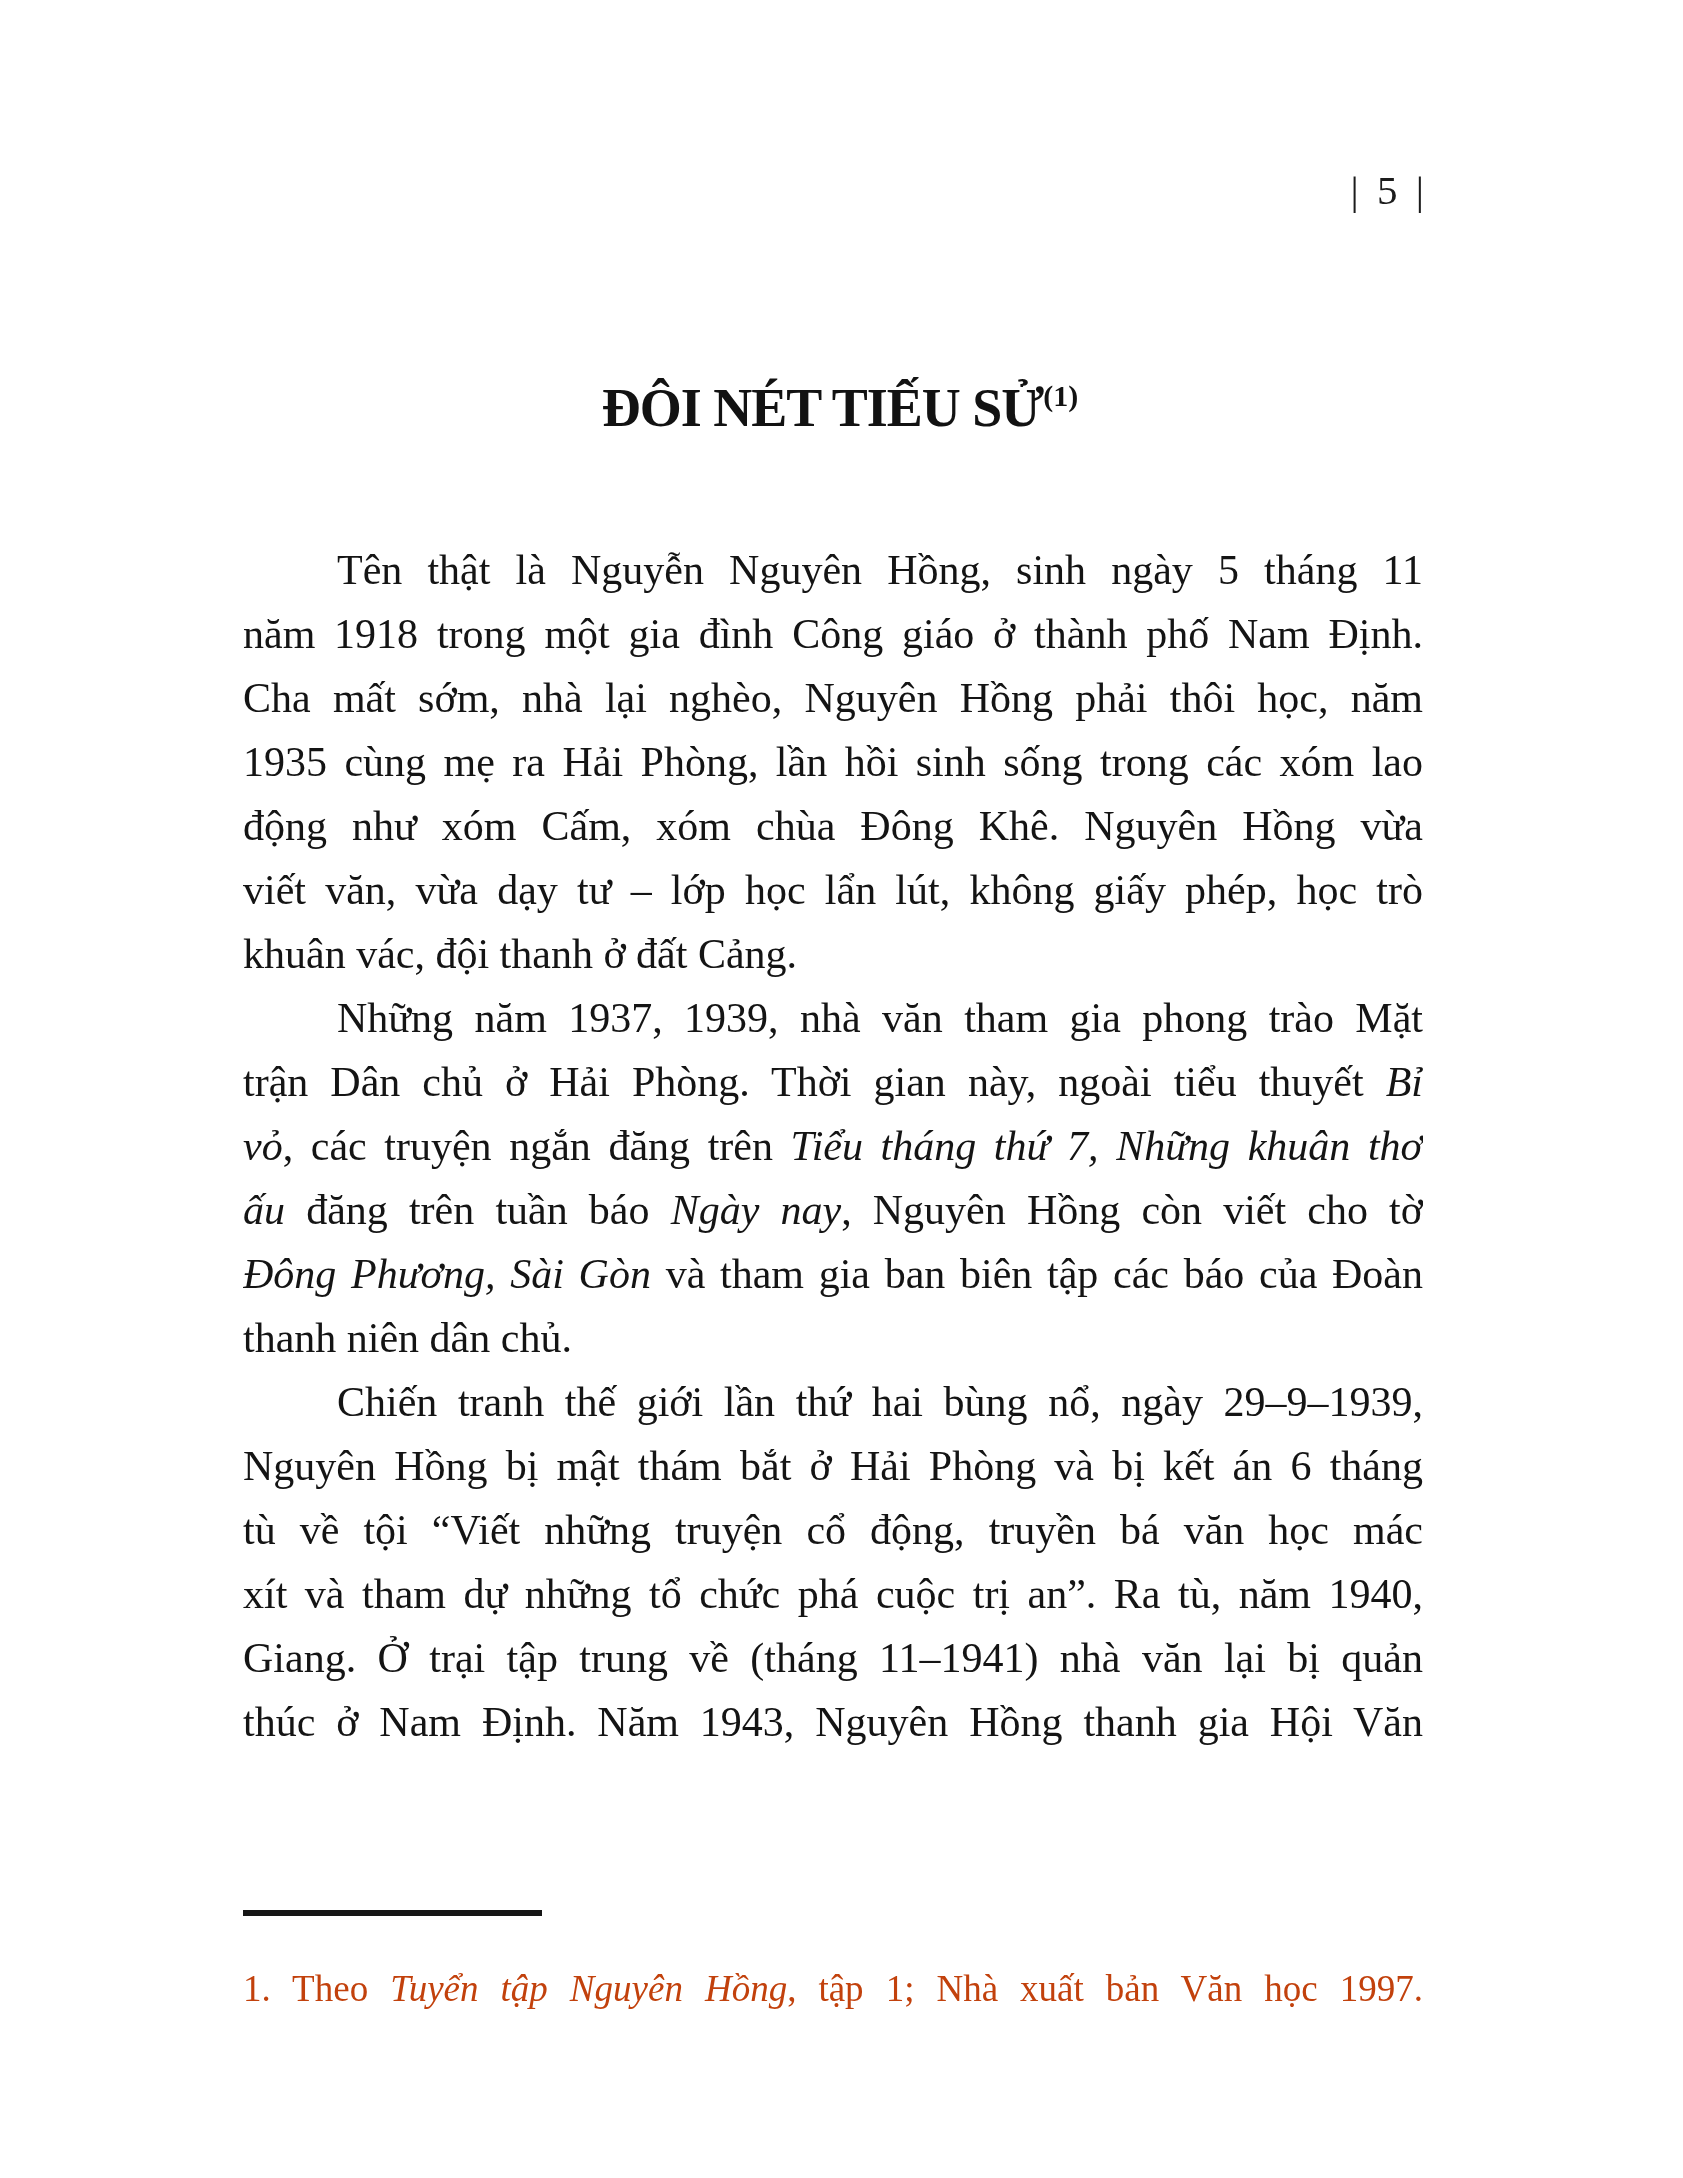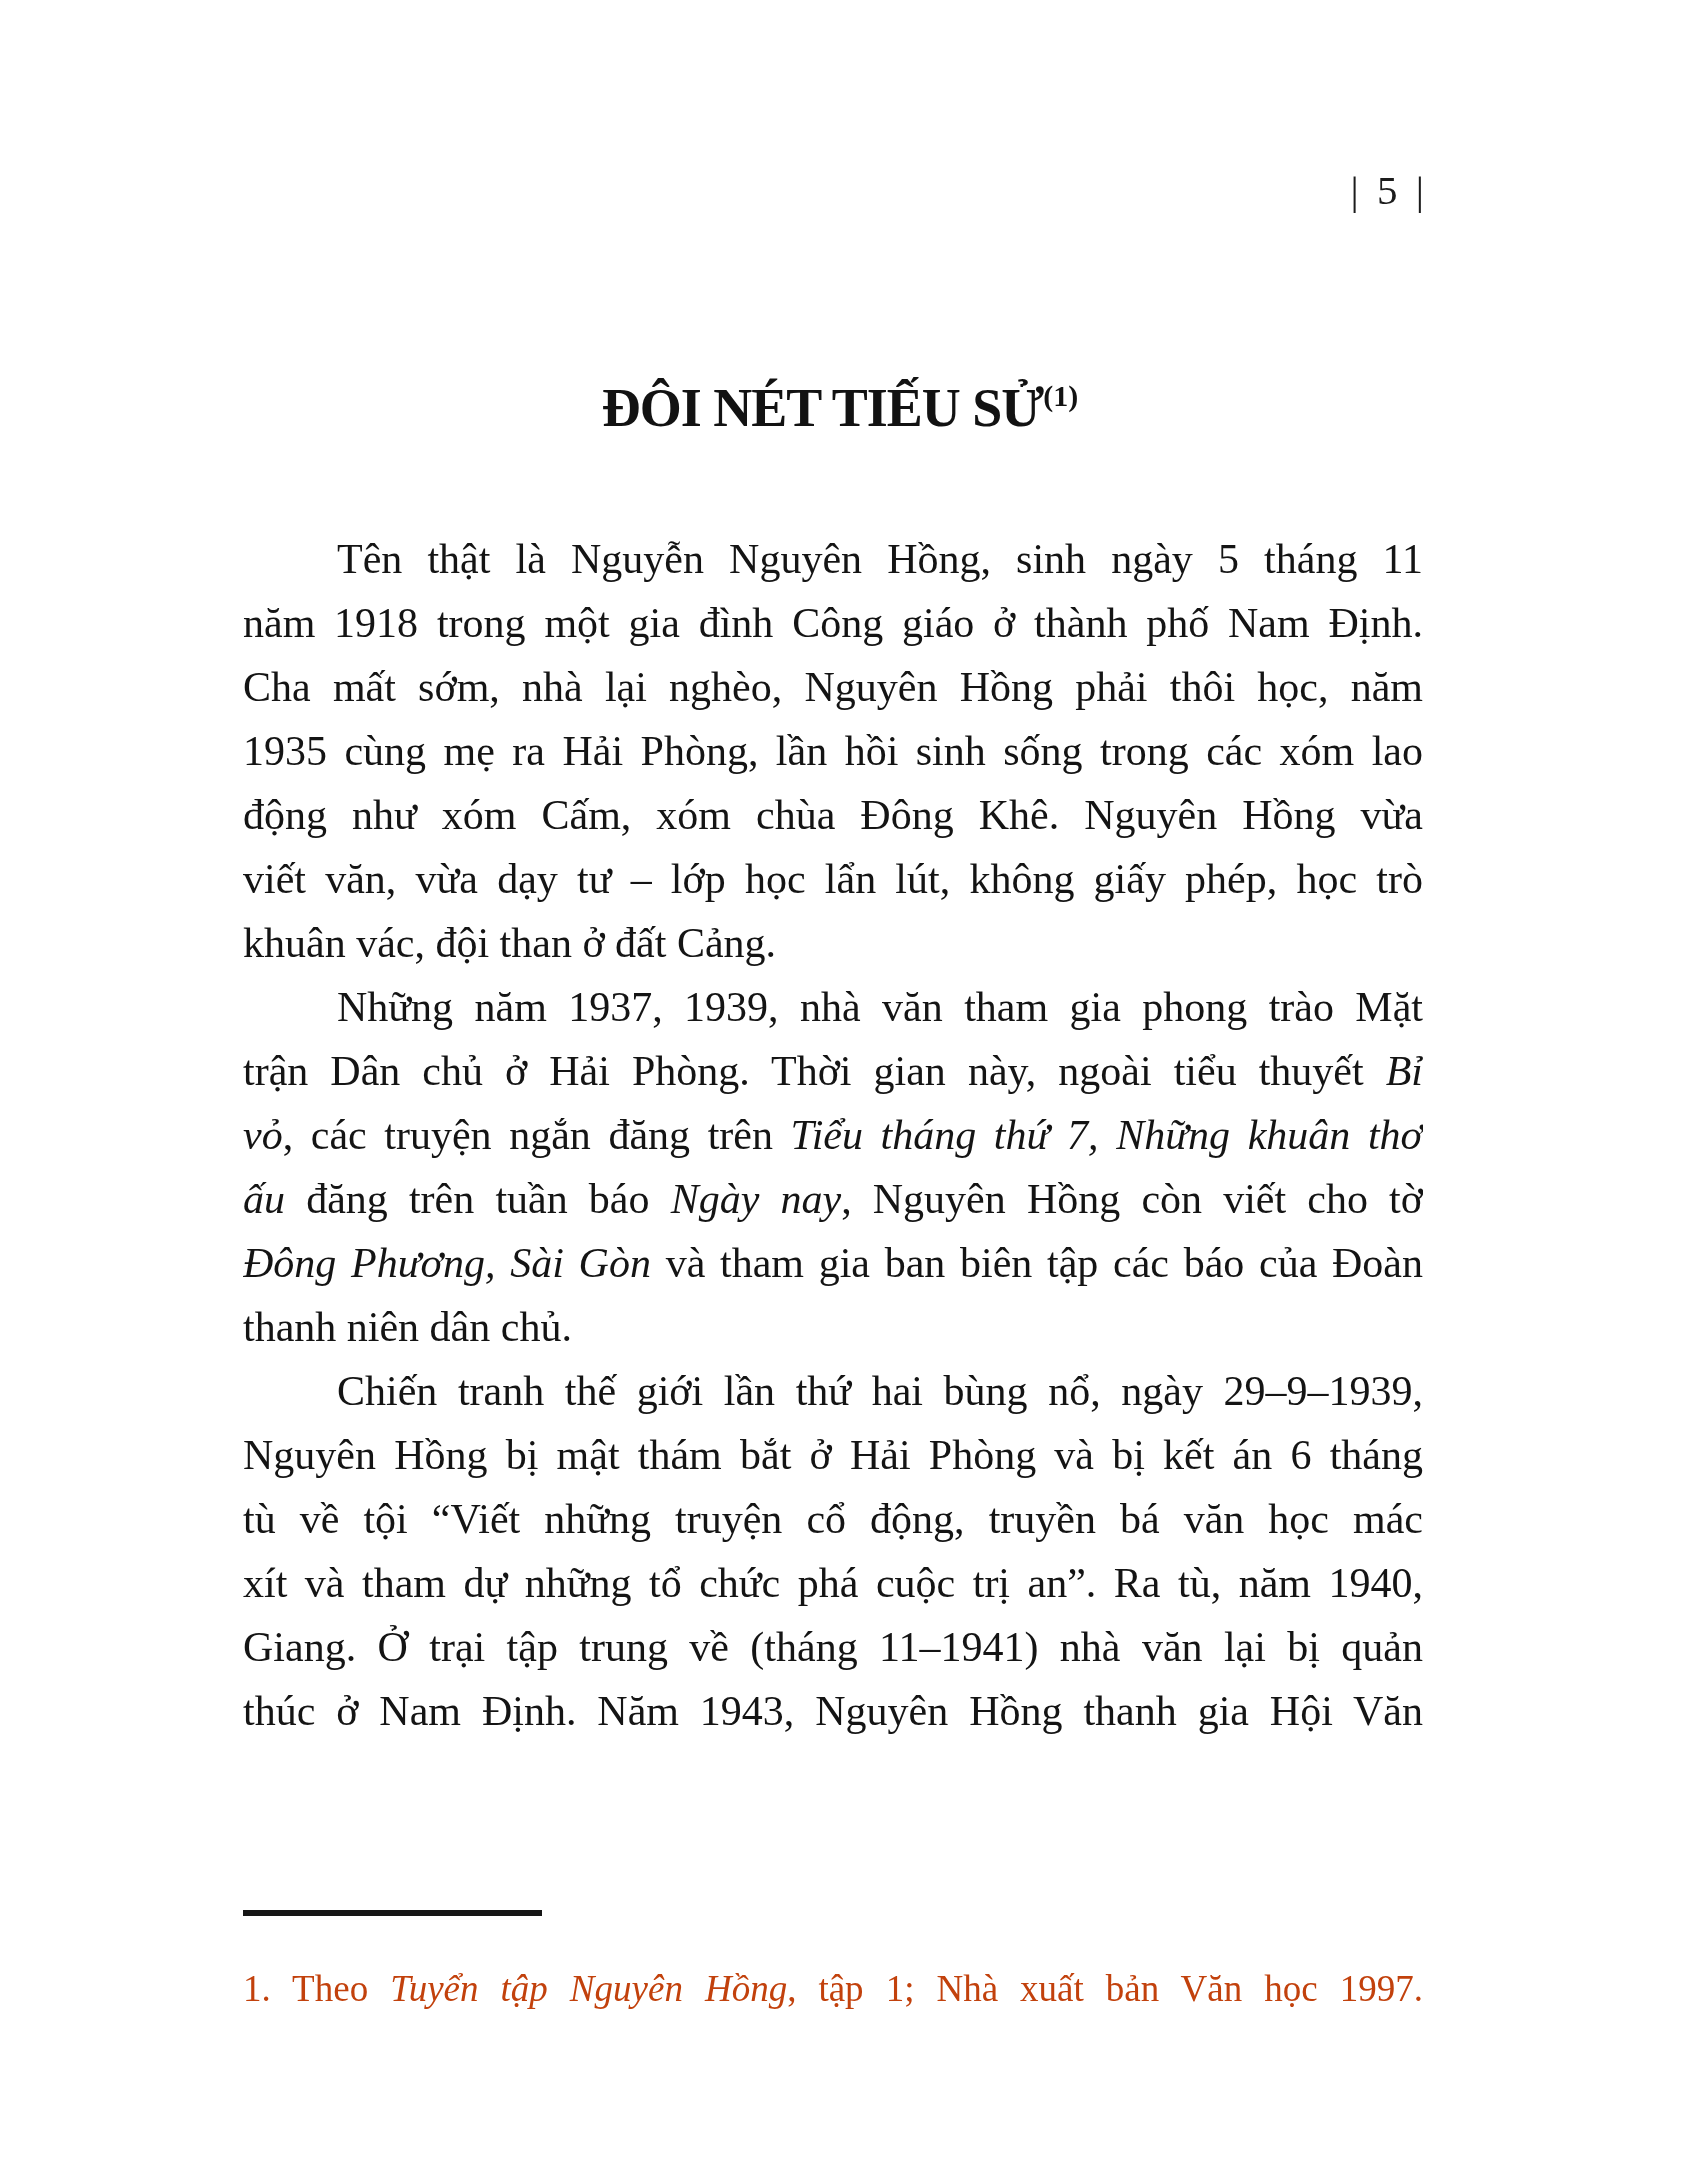--- a/index.html
+++ b/index.html
@@ -31,21 +31,21 @@
     white-space:nowrap;
   }
   .title .fnref{
     font-size:30px;
     position:relative;top:-20px;
     letter-spacing:0;
     font-weight:700;
   }
   .bodytext{
     position:absolute;
-    top:527px;left:243px;width:1180px;
+    top:538px;left:243px;width:1180px;
     font-size:42px;
     color:#141414;
   }
   .line{
     height:64px;line-height:64px;
     text-align:justify;
     text-align-last:justify;
     overflow:hidden;
     white-space:normal;
   }
@@ -84,21 +84,21 @@
     <span>ĐÔI NÉT TIẾU SỬ</span><span class="fnref">(1)</span>
   </div>
 
   <div class="bodytext" id="bodytext">
       <div class="line indent"><span>Tên thật là Nguyễn Nguyên Hồng, sinh ngày 5 tháng 11</span></div>
       <div class="line"><span>năm 1918 trong một gia đình Công giáo ở thành phố Nam Định.</span></div>
       <div class="line"><span>Cha mất sớm, nhà lại nghèo, Nguyên Hồng phải thôi học, năm</span></div>
       <div class="line"><span>1935 cùng mẹ ra Hải Phòng, lần hồi sinh sống trong các xóm lao</span></div>
       <div class="line"><span>động như xóm Cấm, xóm chùa Đông Khê. Nguyên Hồng vừa</span></div>
       <div class="line"><span>viết văn, vừa dạy tư – lớp học lẩn lút, không giấy phép, học trò</span></div>
-      <div class="line last"><span>khuân vác, đội than ở đất Cảng.</span></div>
+      <div class="line last"><span>khuân vác, đội thanh ở đất Cảng.</span></div>
       <div class="line indent"><span>Những năm 1937, 1939, nhà văn tham gia phong trào Mặt</span></div>
       <div class="line"><span>trận Dân chủ ở Hải Phòng. Thời gian này, ngoài tiểu thuyết </span><span class="it">Bỉ</span></div>
       <div class="line"><span class="it">vỏ</span><span>, các truyện ngắn đăng trên </span><span class="it">Tiểu tháng thứ 7,</span><span> </span><span class="it">Những khuân thơ</span></div>
       <div class="line"><span class="it">ấu</span><span> đăng trên tuần báo </span><span class="it">Ngày nay</span><span>, Nguyên Hồng còn viết cho tờ</span></div>
       <div class="line"><span class="it">Đông Phương, Sài Gòn</span><span> và tham gia ban biên tập các báo của Đoàn</span></div>
       <div class="line last"><span>thanh niên dân chủ.</span></div>
       <div class="line indent"><span>Chiến tranh thế giới lần thứ hai bùng nổ, ngày 29–9–1939,</span></div>
       <div class="line"><span>Nguyên Hồng bị mật thám bắt ở Hải Phòng và bị kết án 6 tháng</span></div>
       <div class="line"><span>tù về tội “Viết những truyện cổ động, truyền bá văn học mác</span></div>
       <div class="line"><span>xít và tham dự những tổ chức phá cuộc trị an”. Ra tù, năm 1940,</span></div>

